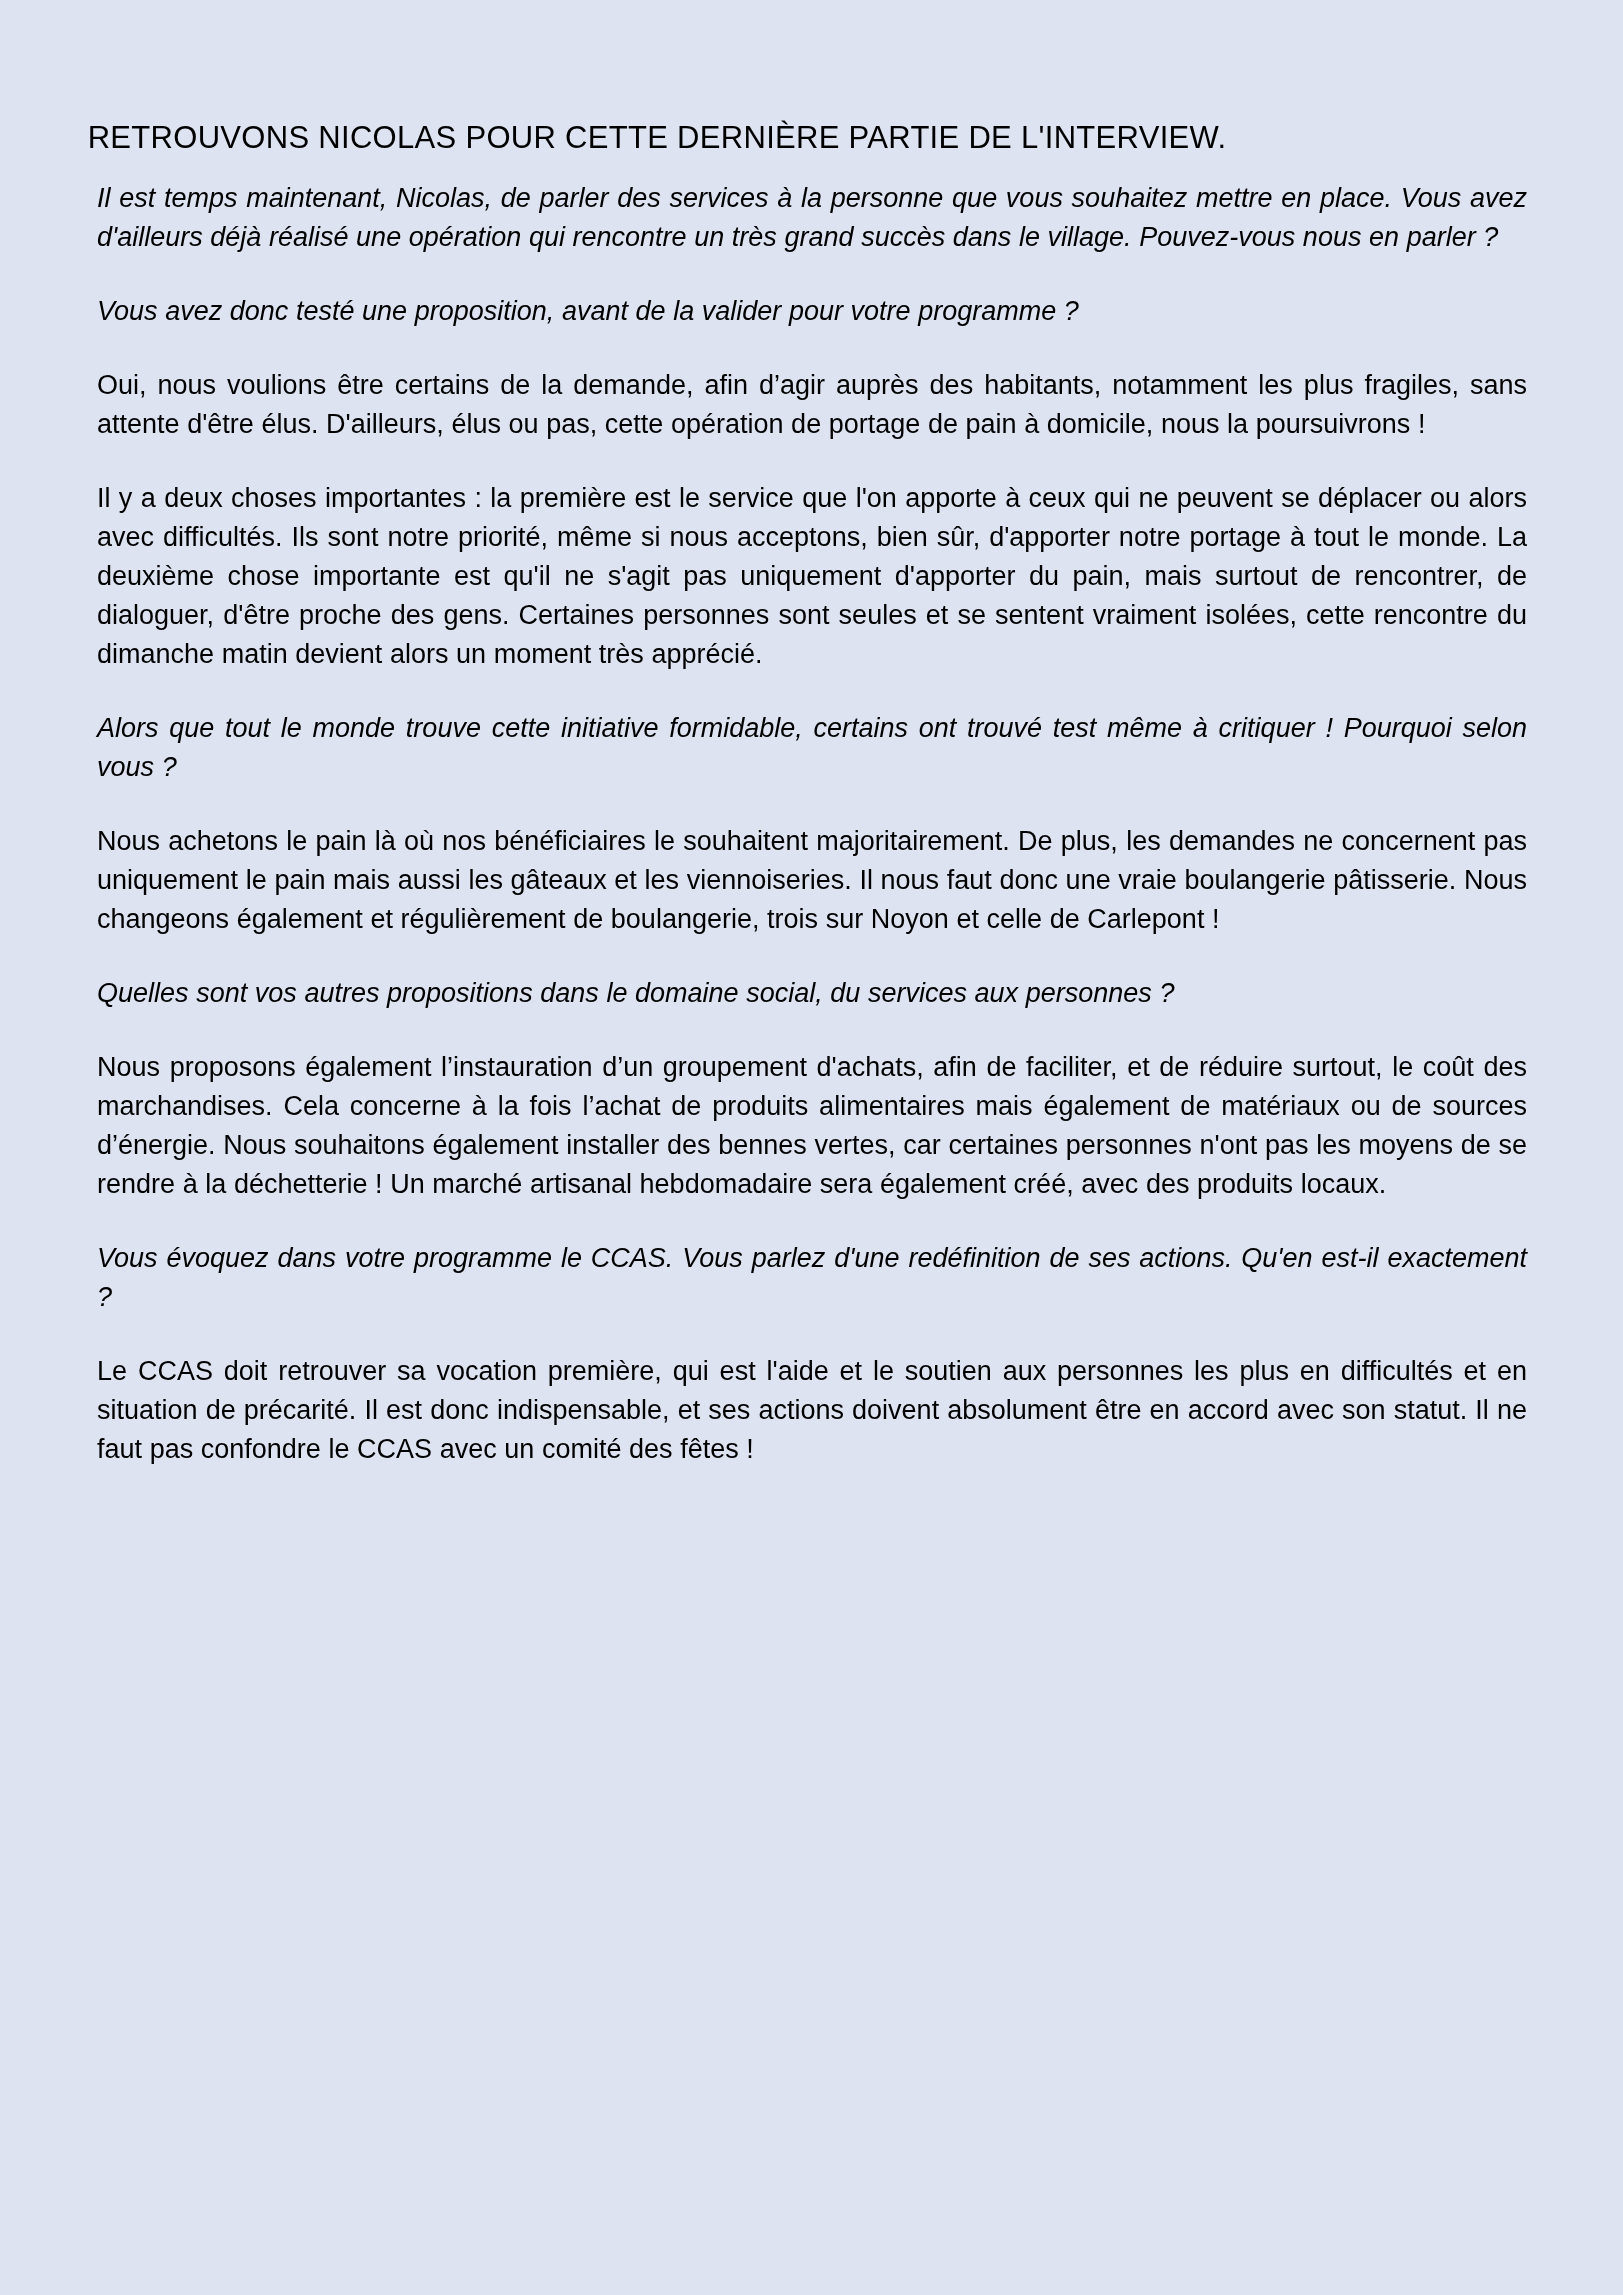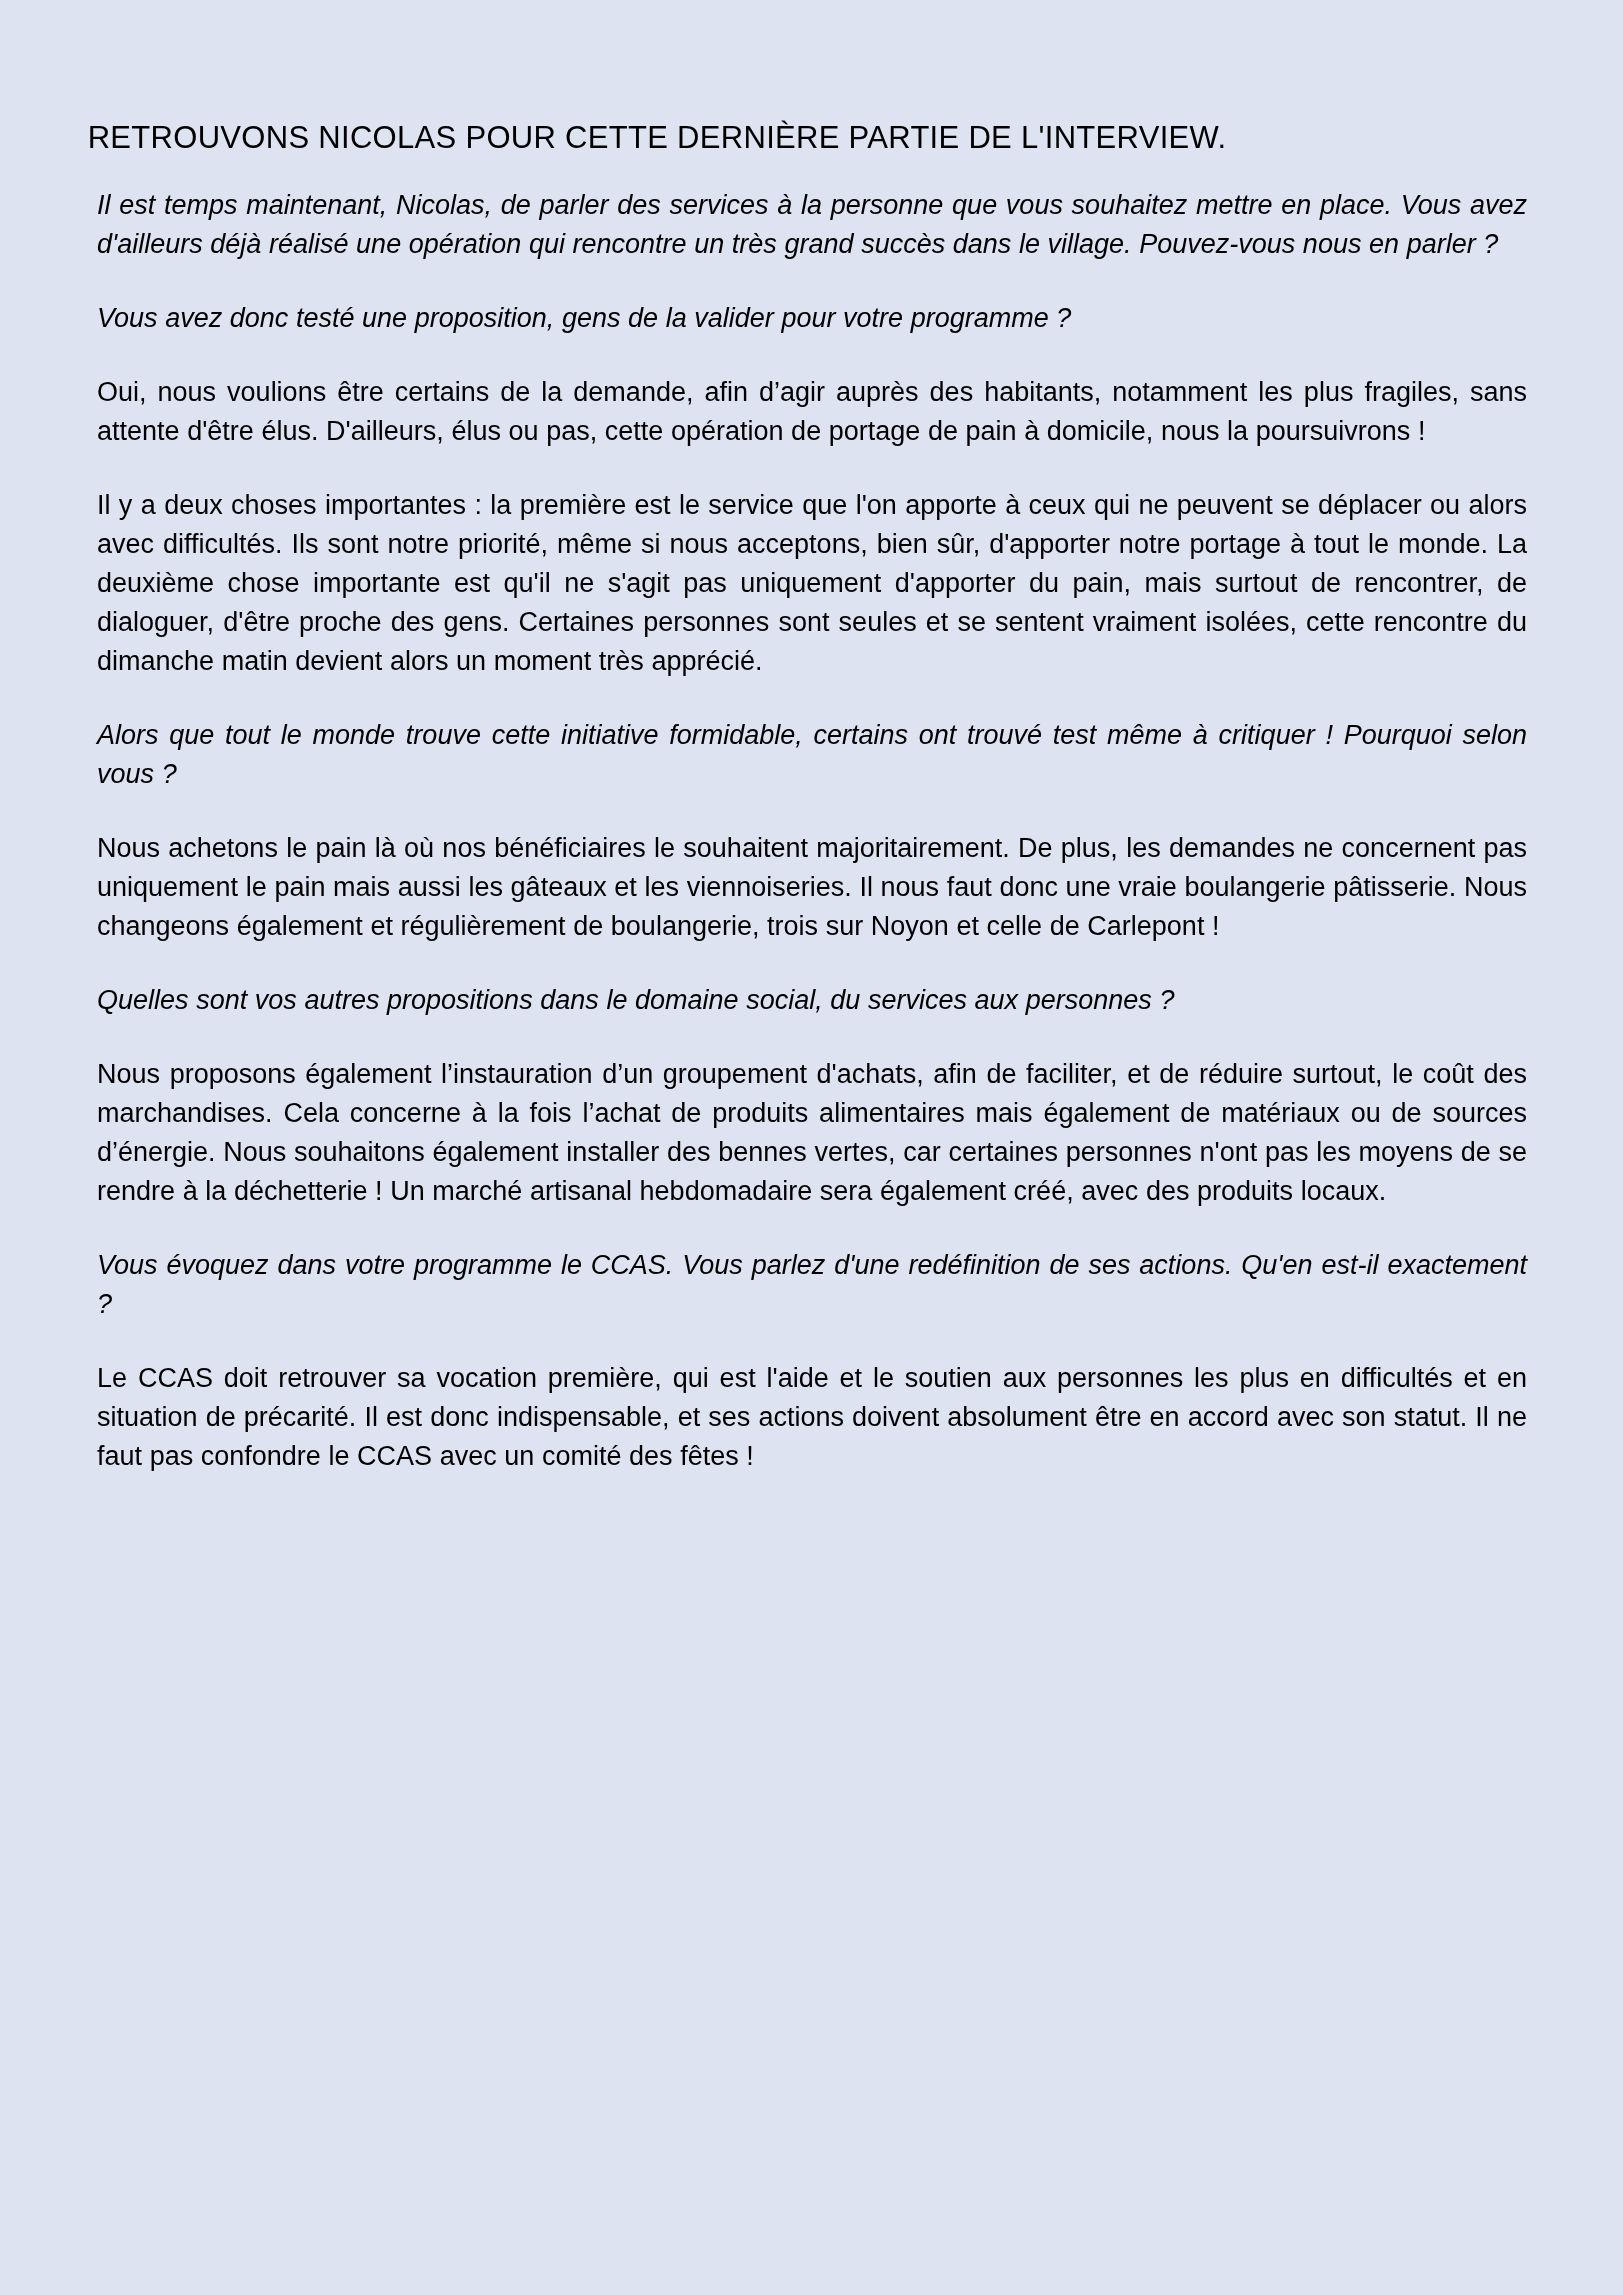--- a/index.html
+++ b/index.html
@@ -42,21 +42,21 @@
     top: 175px;
     left: 97px;
     width: 1430px;
   }
 
   .para {
     font-size: 27px;
     line-height: 39px;
     text-align: justify;
     text-justify: inter-word;
-    margin: 11px 0 35px 0;
+    margin: 4px 0 35px 0;
     word-spacing: 0.1px;
     hyphens: none;
   }
 
   .para.question {
     font-style: italic;
   }
 
   .para.answer {
     font-style: normal;
@@ -71,21 +71,21 @@
 <body>
 
 <div class="page">
 
   <h1 class="doc-title">RETROUVONS NICOLAS POUR CETTE DERNIÈRE PARTIE DE L'INTERVIEW.</h1>
 
   <div class="body-col">
 
     <p class="para question">Il est temps maintenant, Nicolas, de parler des services à la personne que vous souhaitez mettre en place. Vous avez d'ailleurs déjà réalisé une opération qui rencontre un très grand succès dans le village. Pouvez-vous nous en parler ?</p>
 
-    <p class="para question">Vous avez donc testé une proposition, gens de la valider pour votre programme ?</p>
+    <p class="para question">Vous avez donc testé une proposition, avant de la valider pour votre programme ?</p>
     <p class="para answer">Oui, nous voulions être certains de la demande, afin d’agir auprès des habitants, notamment les plus fragiles, sans attente d'être élus. D'ailleurs, élus ou pas, cette opération de portage de pain à domicile, nous la poursuivrons !</p>
 
     <p class="para answer">Il y a deux choses importantes : la première est le service que l'on apporte à ceux qui ne peuvent se déplacer ou alors avec difficultés. Ils sont notre priorité, même si nous acceptons, bien sûr, d'apporter notre portage à tout le monde. La deuxième chose importante est qu'il ne s'agit pas uniquement d'apporter du pain, mais surtout de rencontrer, de dialoguer, d'être proche des gens. Certaines personnes sont seules et se sentent vraiment isolées, cette rencontre du dimanche matin devient alors un moment très apprécié.</p>
 
     <p class="para question">Alors que tout le monde trouve cette initiative formidable, certains ont trouvé test même à critiquer ! Pourquoi selon vous ?</p>
 
     <p class="para answer">Nous achetons le pain là où nos bénéficiaires le souhaitent majoritairement. De plus, les demandes ne concernent pas uniquement le pain mais aussi les gâteaux et les viennoiseries. Il nous faut donc une vraie boulangerie pâtisserie. Nous changeons également et régulièrement de boulangerie, trois sur Noyon et celle de Carlepont !</p>
 
     <p class="para question">Quelles sont vos autres propositions dans le domaine social, du services aux personnes ?</p>
     <p class="para answer">Nous proposons également l’instauration d’un groupement d'achats, afin de faciliter, et de réduire surtout, le coût des marchandises. Cela concerne à la fois l’achat de produits alimentaires mais également de matériaux ou de sources d’énergie. Nous souhaitons également installer des bennes vertes, car certaines personnes n'ont pas les moyens de se rendre à la déchetterie ! Un marché artisanal hebdomadaire sera également créé, avec des produits locaux.</p>

